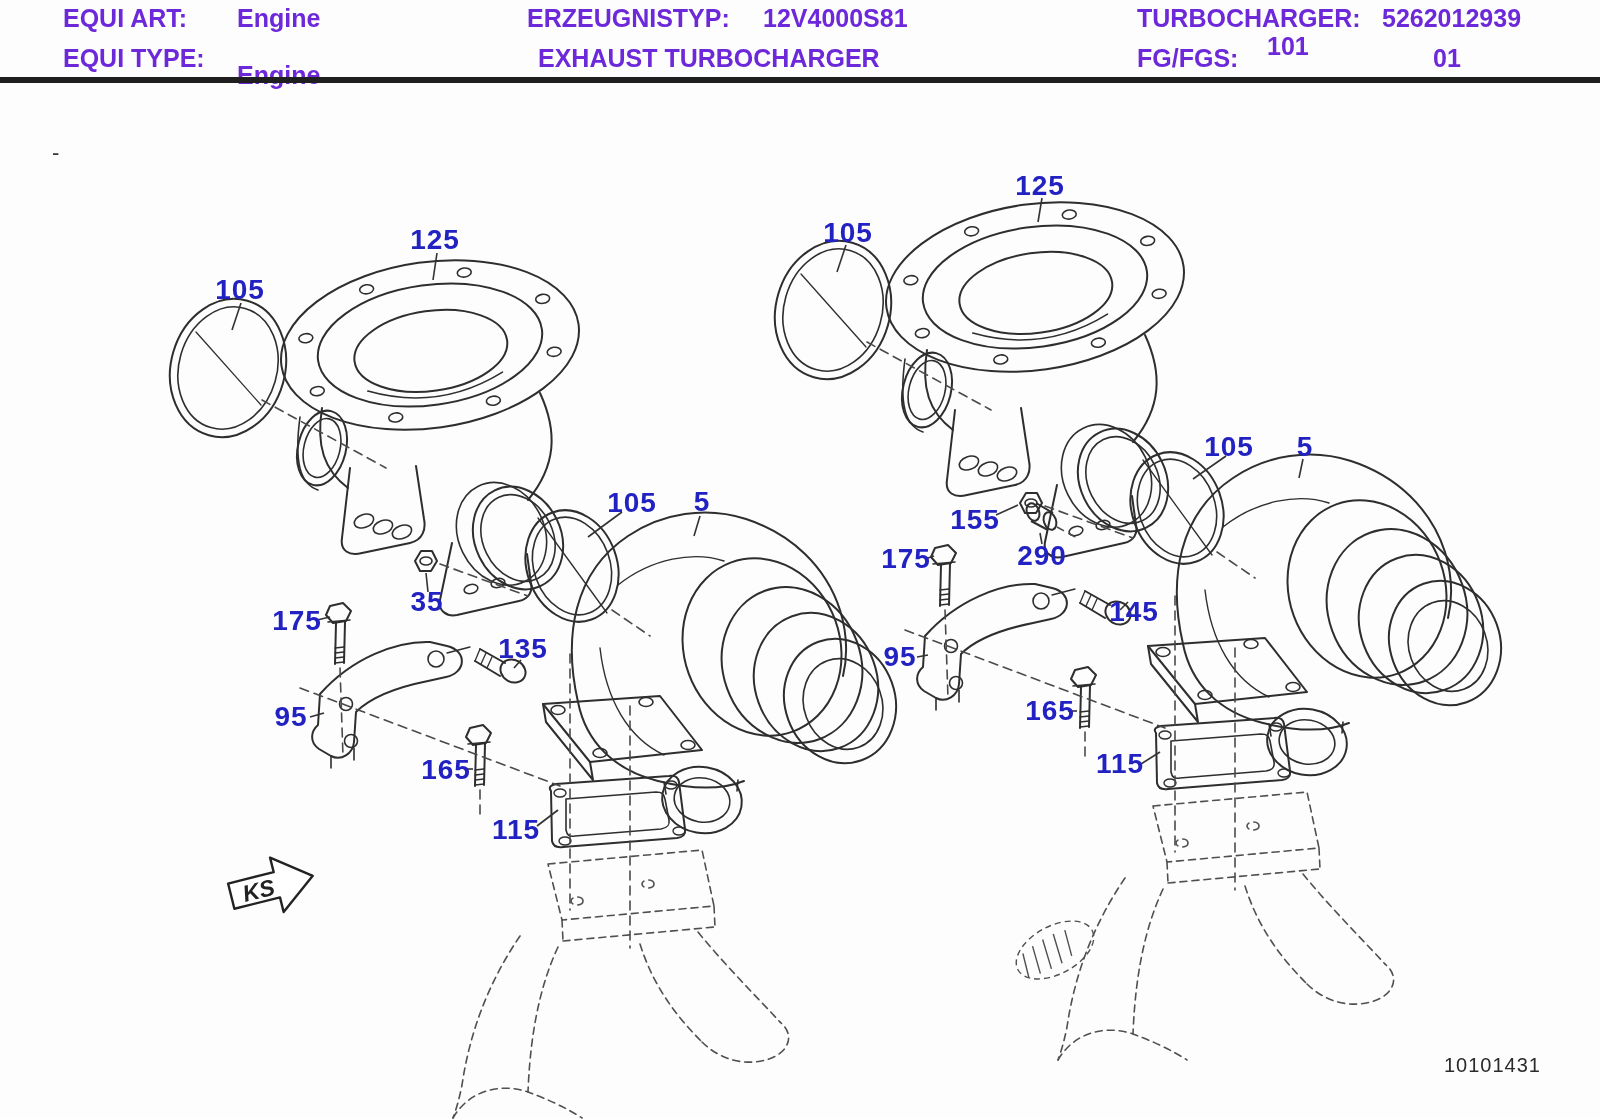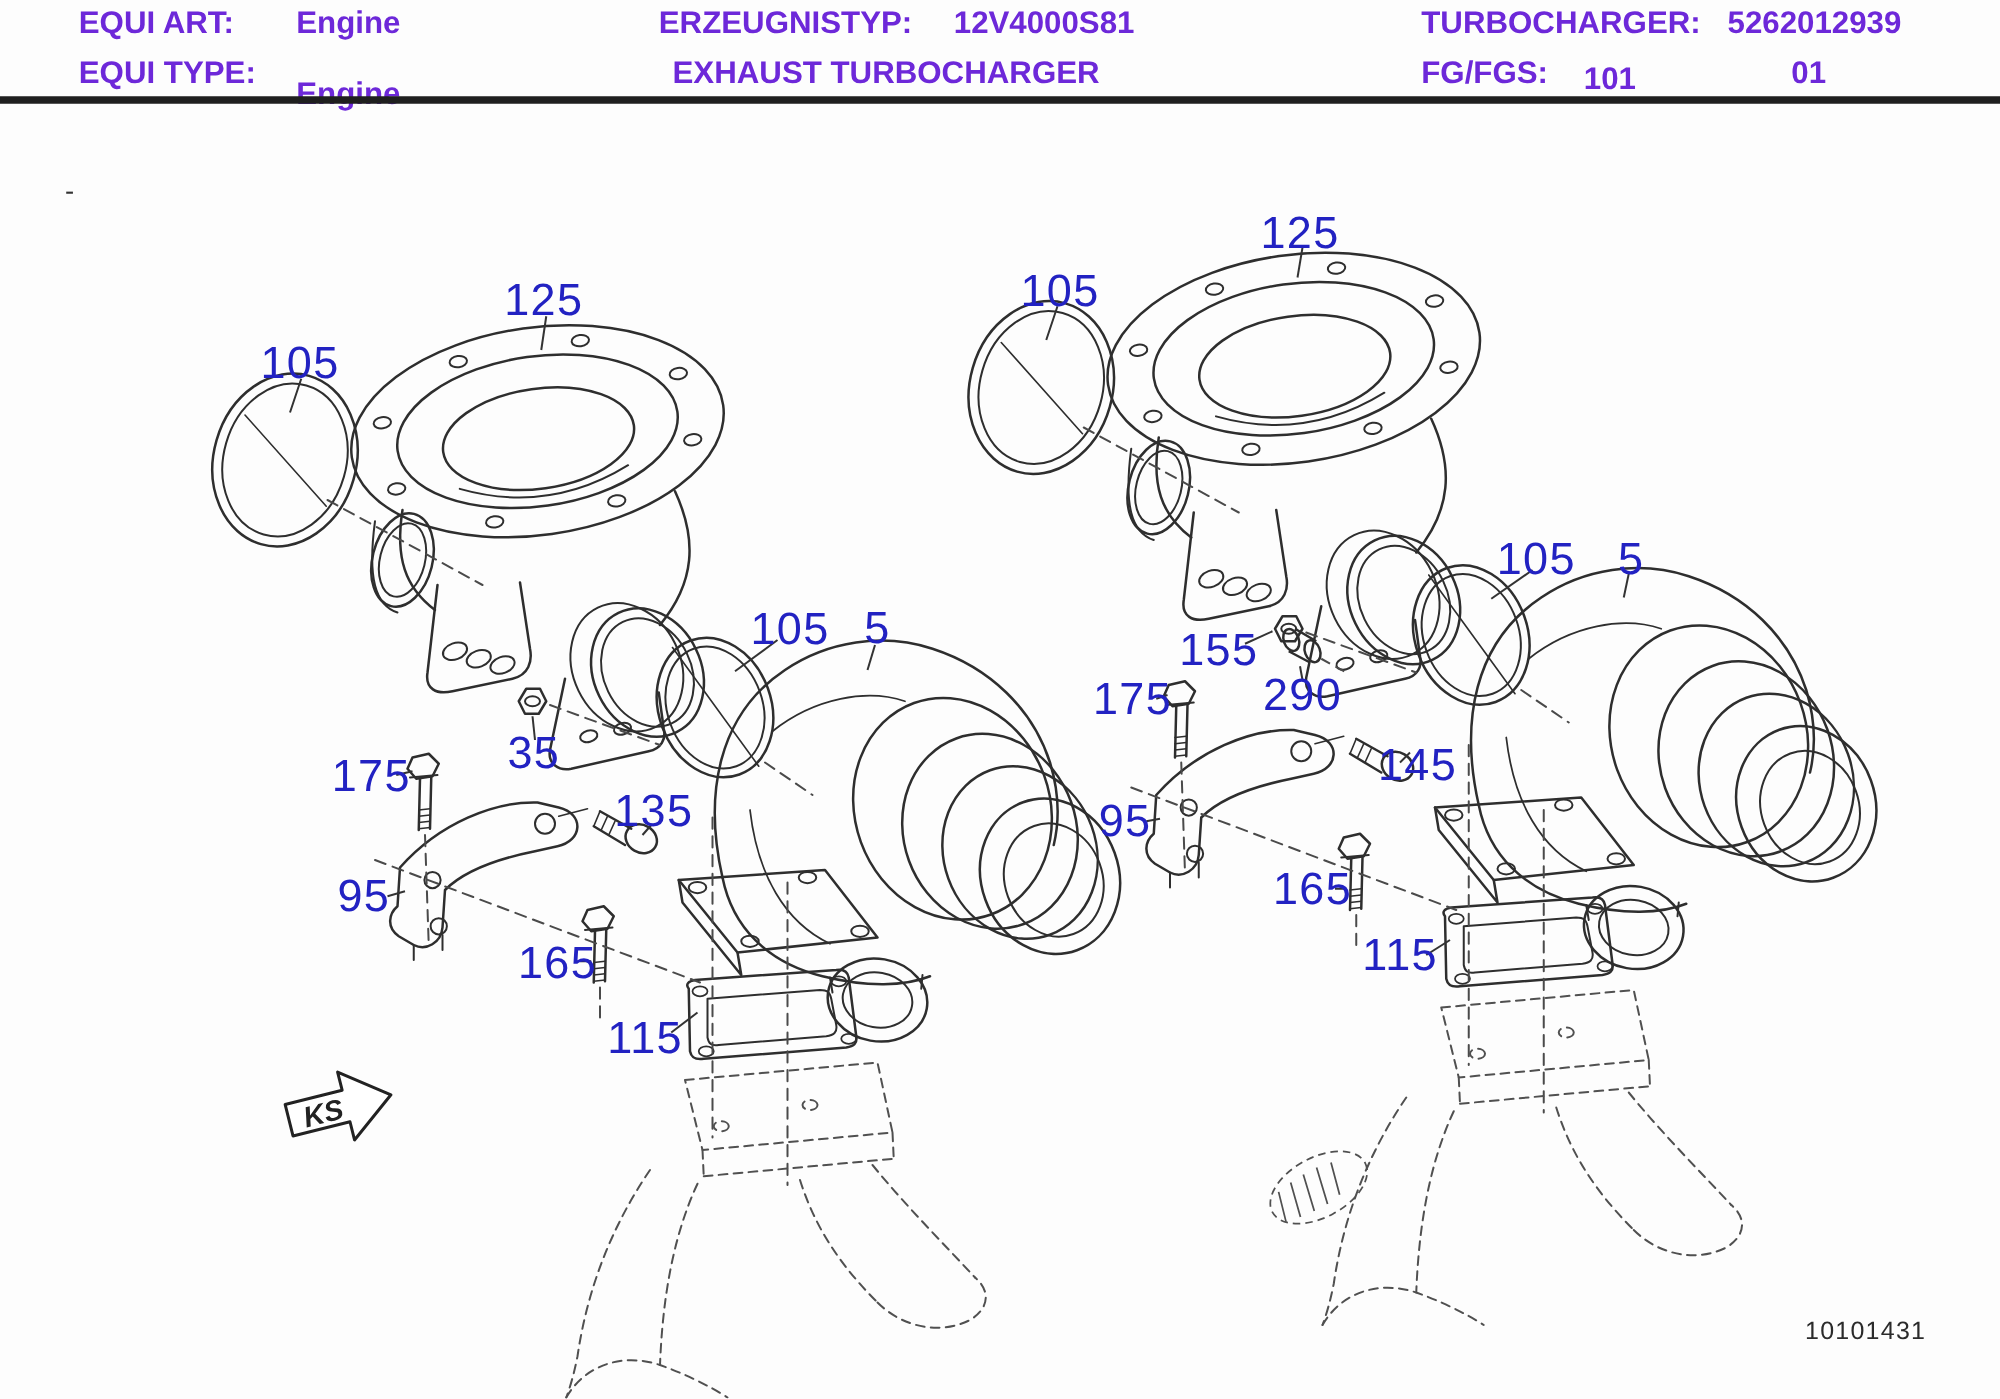--- a/index.html
+++ b/index.html
@@ -5,21 +5,21 @@
   html,body{margin:0;padding:0}
   body{
     width:1600px;height:1119px;position:relative;overflow:hidden;
     background:#fdfdfd;font-family:"Liberation Sans",sans-serif;
     --callout-color:#2222c2;
   }
   .hdr-txt{position:absolute;font-weight:700;font-size:25px;color:#6d28d9;white-space:nowrap;line-height:30px}
   .rule{position:absolute;left:0;top:77px;width:1600px;height:6px;background:#1f1f1f}
   .callout{
     position:absolute;transform:translate(-50%,-50%);
-    font-size:36px;font-weight:400;color:var(--callout-color);
+    font-size:28px;font-weight:700;color:var(--callout-color);
     white-space:nowrap;letter-spacing:1px;
   }
   .dwg-num{position:absolute;left:1444px;top:1054px;font-size:20px;color:#2b2b2b;letter-spacing:1px}
   .dash-mark{position:absolute;left:52px;top:140px;font-size:22px;color:#333}
   svg.art{position:absolute;left:0;top:0}
 </style>
 </head>
 <body style="--callout-color: #2222c2;">
 
 <div>
@@ -27,21 +27,21 @@
   <span class="hdr-txt" style="left:237px;top:3px">Engine</span>
   <span class="hdr-txt" style="left:527px;top:3px">ERZEUGNISTYP:</span>
   <span class="hdr-txt" style="left:763px;top:3px">12V4000S81</span>
   <span class="hdr-txt" style="left:1137px;top:3px">TURBOCHARGER:</span>
   <span class="hdr-txt" style="left:1382px;top:3px">5262012939</span>
 
   <span class="hdr-txt" style="left:63px;top:43px">EQUI TYPE:</span>
   <span class="hdr-txt" style="left:237px;top:60px">Engine</span>
   <span class="hdr-txt" style="left:538px;top:43px">EXHAUST TURBOCHARGER</span>
   <span class="hdr-txt" style="left:1137px;top:43px">FG/FGS:</span>
-  <span class="hdr-txt" style="left:1267px;top:48px">101</span>
+  <span class="hdr-txt" style="left:1267px;top:31px">101</span>
   <span class="hdr-txt" style="left:1433px;top:43px">01</span>
   <div class="rule"></div>
 </div>
 
 <span class="dash-mark">-</span>
 
 <svg class="art" width="1600" height="1119" viewBox="0 0 1600 1119">
   <defs>
     <g id="ev" fill="none" stroke="#2e2e2e" stroke-width="2" stroke-linecap="round" stroke-linejoin="round">
 

